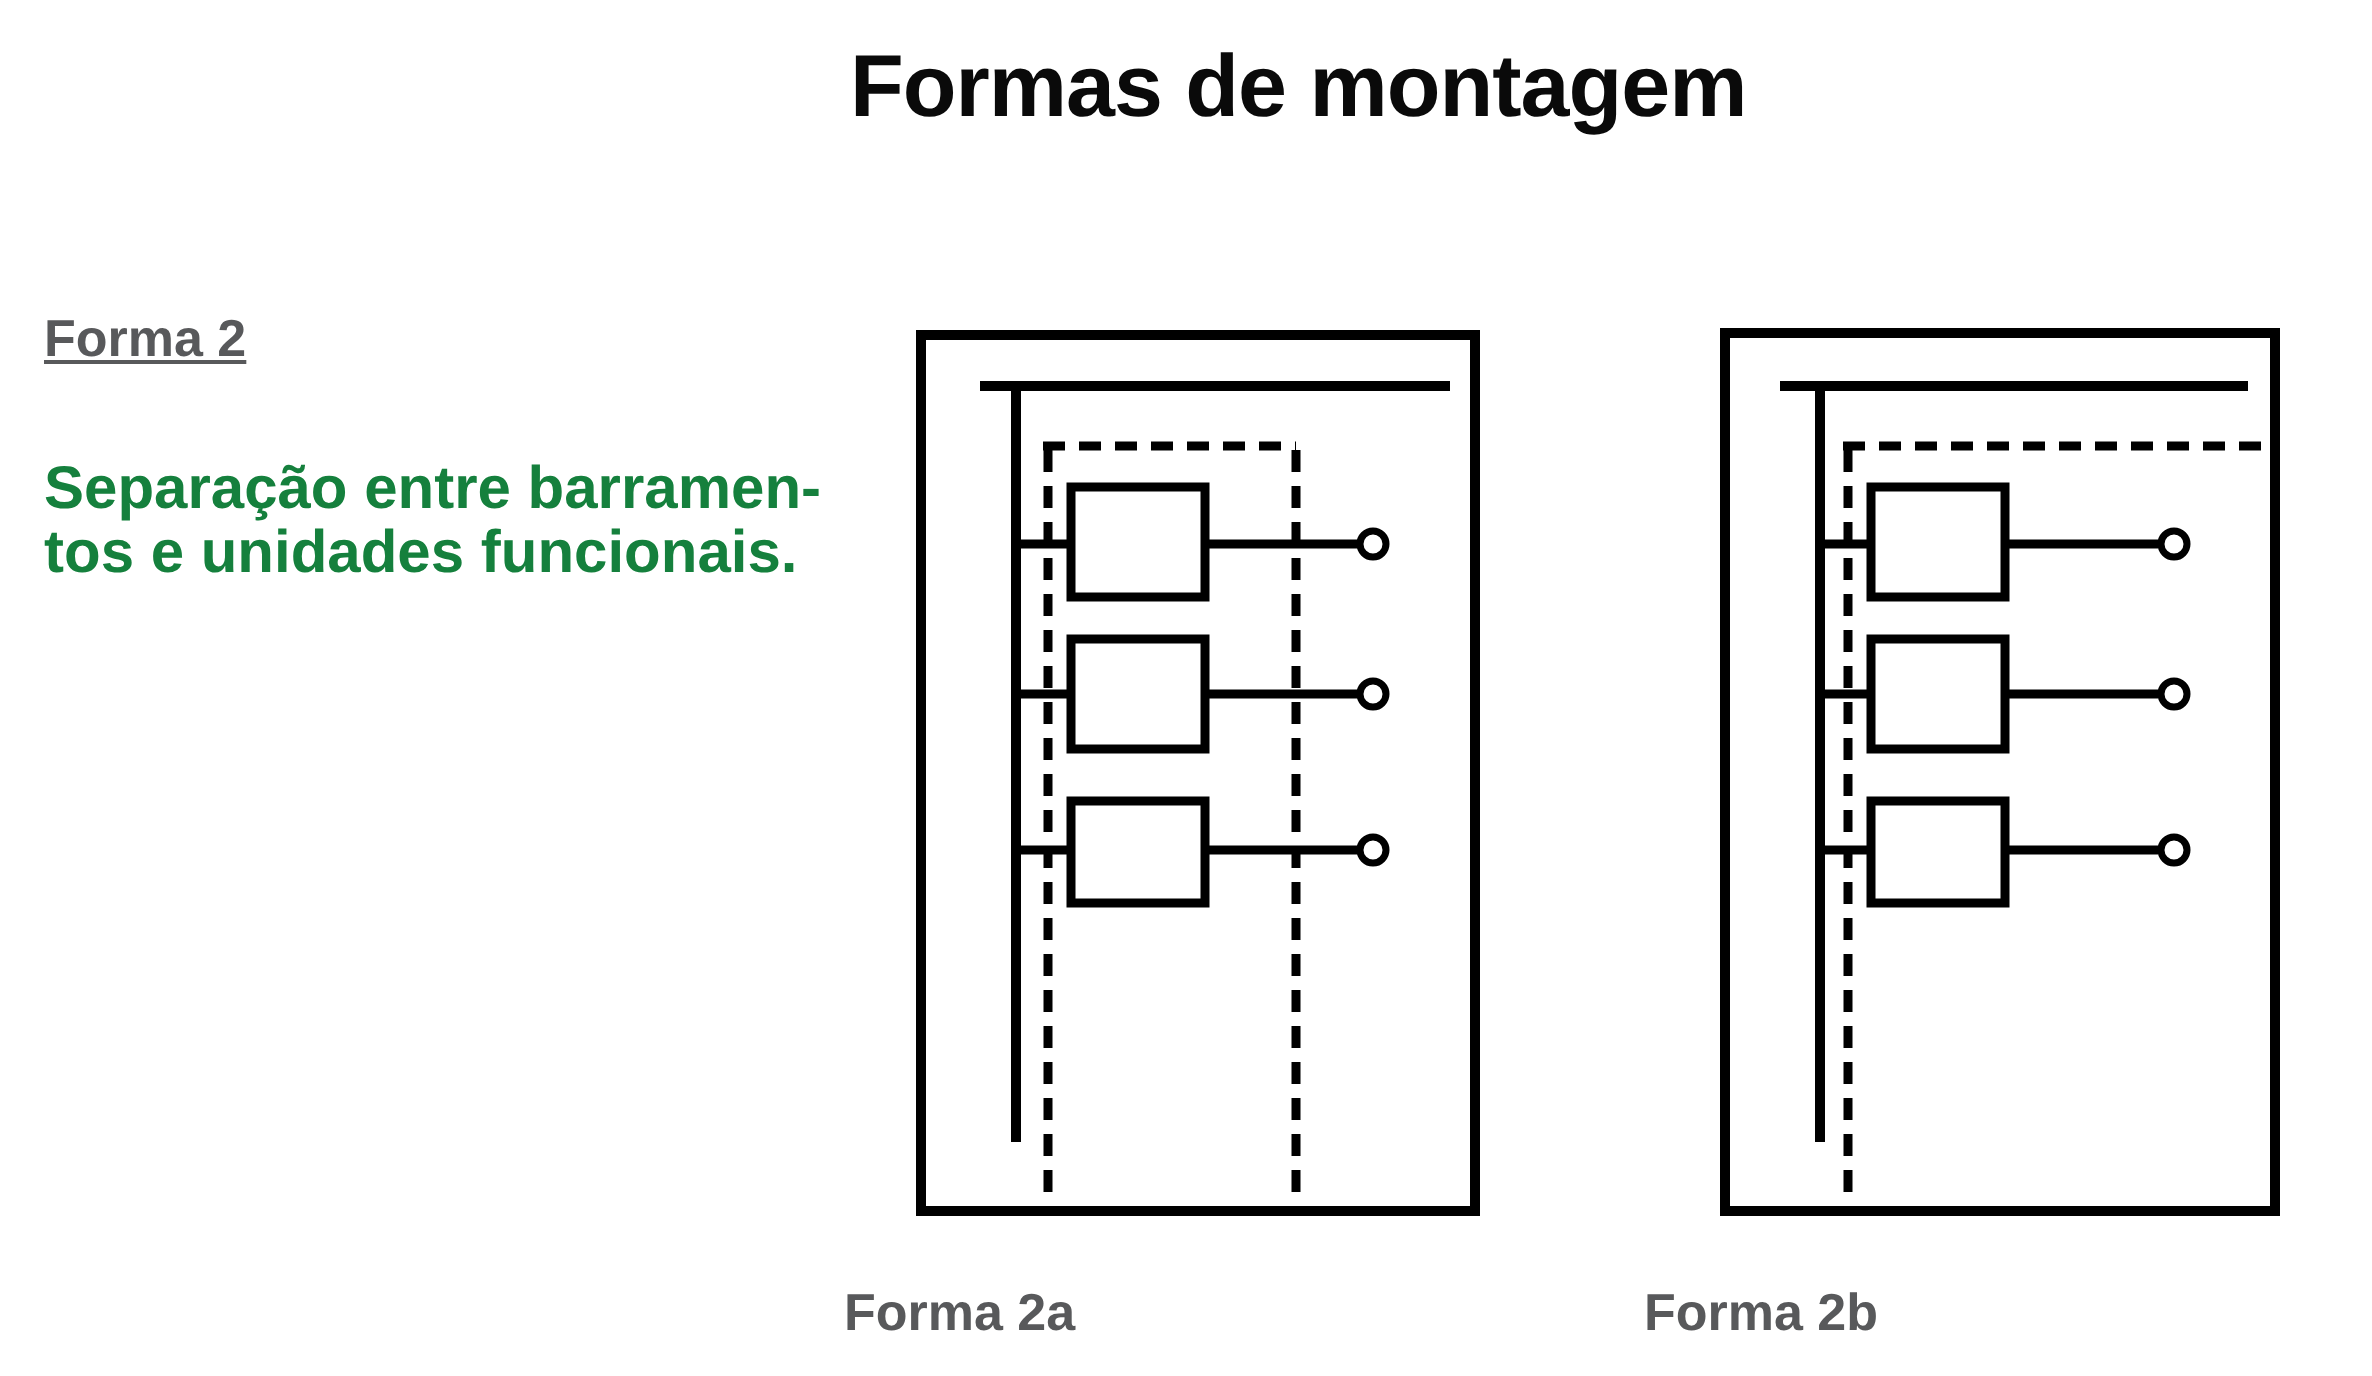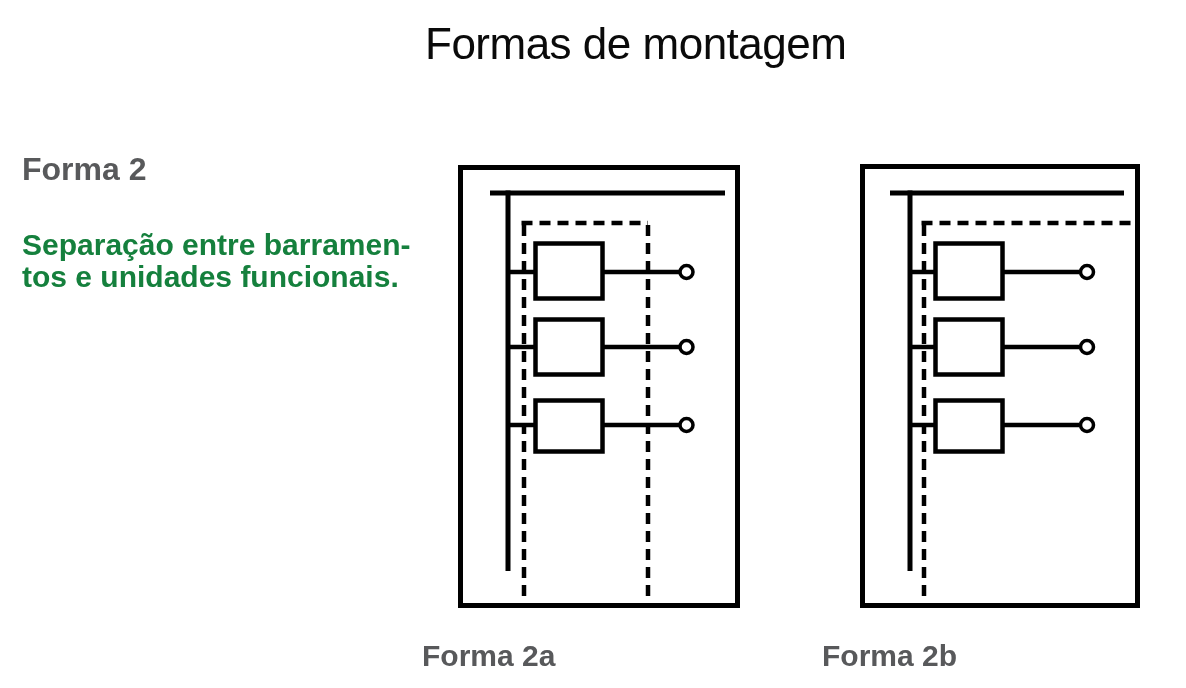--- a/index.html
+++ b/index.html
@@ -13,55 +13,56 @@
     background: #ffffff;
     overflow: hidden;
   }
 
   .page-title {
     position: absolute;
     left: 425px;
     top: 19px;
     font-size: 44px;
     line-height: 50px;
-    font-weight: 400;
+    font-weight: 700;
     color: #0a0a0a;
     letter-spacing: -0.5px;
     white-space: nowrap;
   }
 
   .intro-heading {
     position: absolute;
     left: 22px;
     top: 152px;
-    font-size: 32px;
+    font-size: 26px;
     line-height: 34px;
     font-weight: 600;
     color: #58595b;
     white-space: nowrap;
+    text-decoration: underline;
   }
 
   .intro-description {
     position: absolute;
     left: 22px;
     top: 229px;
     font-size: 30px;
     line-height: 32px;
     font-weight: 600;
     color: #15803d;
     white-space: pre-line;
   }
 
   .figure-2a { position: absolute; left: 458px; top: 165px; width: 282px; height: 443px; }
   .figure-2b { position: absolute; left: 860px; top: 164px; width: 280px; height: 444px; }
 
   .figure-caption {
     position: absolute;
     top: 639px;
-    font-size: 30px;
+    font-size: 26px;
     line-height: 34px;
     font-weight: 600;
     color: #58595b;
     white-space: nowrap;
   }
   .caption-2a { left: 422px; }
   .caption-2b { left: 822px; text-align: center; }
 
   svg .solid  { stroke: #000000; fill: none; }
   svg .dashed { stroke: #000000; fill: none; stroke-dasharray: 11 7; }

